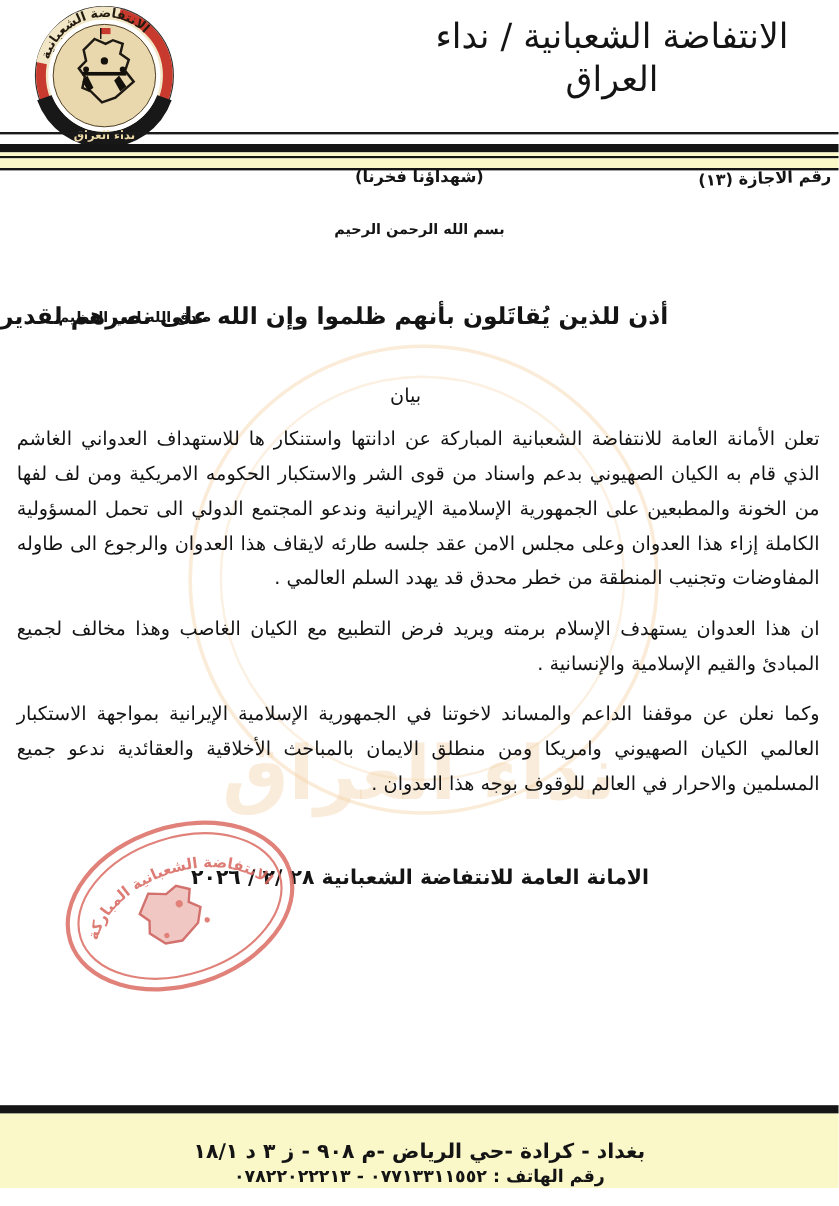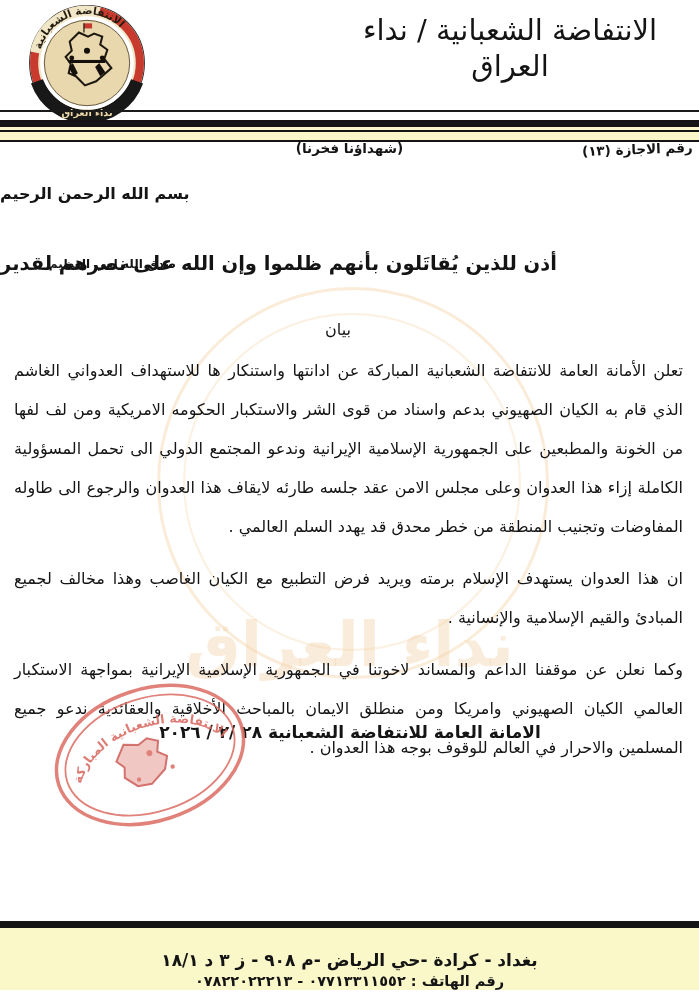--- a/index.html
+++ b/index.html
@@ -18,27 +18,27 @@
   .band{position:absolute;top:120px;left:0;width:699px;}
   .band .b1{height:7px;background:#151515;}
   .band .y1{height:3px;background:#faf7c9;}
   .band .b2{height:2px;background:#151515;}
   .band .y2{height:8px;background:#faf7c9;}
   .band .b3{height:2px;background:#151515;}
   
   .license{position:absolute;top:141px;right:6px;font-size:13.5px;font-weight:bold;transform:rotate(-2deg);}
   .motto{position:absolute;top:140px;left:0;width:699px;text-align:center;font-size:13.5px;font-weight:bold;}
   
-  .basmala{position:absolute;top:184px;left:0;width:699px;text-align:left;font-size:16px;font-weight:bold;}
+  .basmala{position:absolute;top:184px;left:0;width:699px;text-align:center;font-size:12px;font-weight:bold;}
   .verse{position:absolute;top:205px;left:0;width:652px;text-align:left;font-size:19.5px;font-weight:bold;margin-top:47px;}
   .attribution{position:absolute;top:257px;left:40px;width:145px;text-align:center;font-size:12px;font-weight:bold;}
   
   .bayan{position:absolute;top:320px;left:0;width:676px;text-align:center;font-size:16px;z-index:2;}
   .content{position:absolute;top:351px;right:16px;left:14px;z-index:2;}
-  .content p{margin:0 0 13px 0;font-size:16px;line-height:39px;text-align:justify;}
+  .content p{margin:0 0 13px 0;font-size:16px;line-height:29px;text-align:justify;}
   
   .wm-ring{position:absolute;top:287px;left:157px;width:386px;height:386px;border:3px solid rgba(244,212,168,.45);
     border-radius:50%;z-index:1;}
   .wm-ring2{position:absolute;top:313px;left:183px;width:334px;height:334px;border:2px solid rgba(244,212,168,.35);
     border-radius:50%;z-index:1;}
   .wm-text{position:absolute;top:608px;left:0;width:699px;text-align:center;font-size:62px;font-weight:bold;
     color:rgba(243,205,160,.38);z-index:1;}
   
   .stamp{position:absolute;top:681px;left:48px;width:204px;height:148px;transform:rotate(-18deg);opacity:.88;z-index:3;}
   .signature{position:absolute;top:722px;left:150px;width:400px;text-align:center;font-size:17px;font-weight:bold;z-index:2;}

